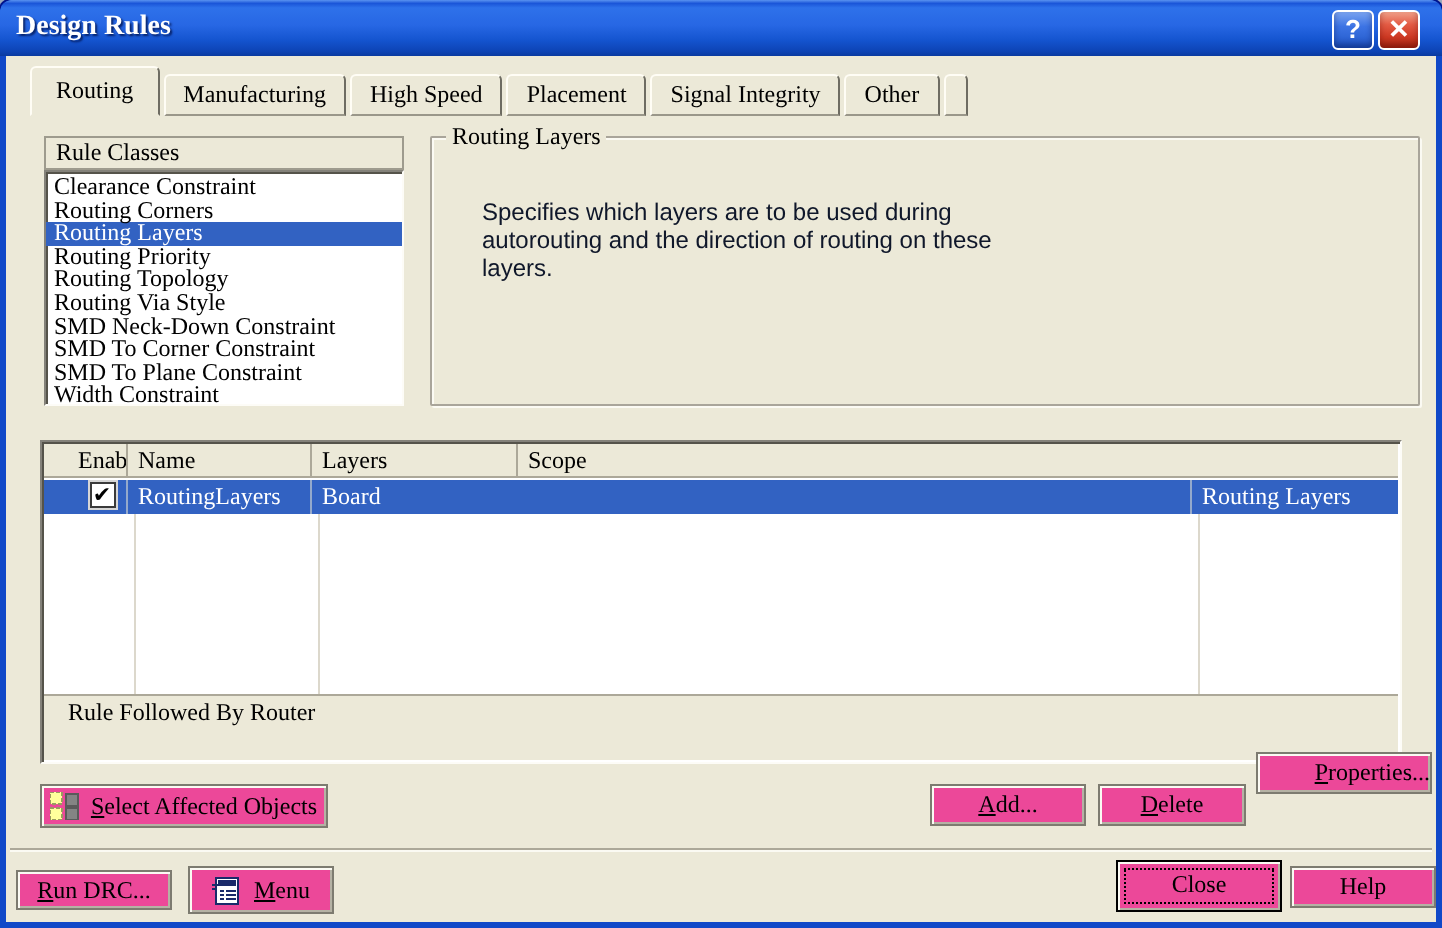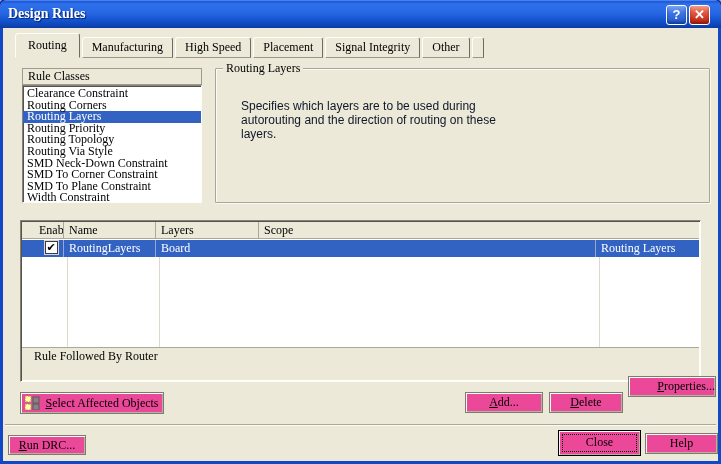--- a/index.html
+++ b/index.html
@@ -215,17 +215,32 @@
       </svg>
       <span><span></span><span class="key">S</span><span>elect Affected Objects</span></span>
     </div>
     <div class="btn btn-add"><span></span><span class="key">A</span><span>dd...</span></div>
     <div class="btn btn-delete"><span></span><span class="key">D</span><span>elete</span></div>
     <div class="btn btn-props"><span></span><span class="key">P</span><span>roperties...</span></div>
 
     <div class="bottom-divider"></div>
 
     <div class="btn btn-rundrc"><span></span><span class="key">R</span><span>un DRC...</span></div>
+    <div class="btn btn-menu">
+      <svg class="menu-icon" viewBox="0 0 15 15">
+        <rect x="2" y="1" width="11" height="13" fill="#fff" stroke="#1a2a6a"></rect>
+        <rect x="3" y="2" width="9" height="3" fill="#1a2a6a"></rect>
+        <rect x="4" y="7" width="2" height="1" fill="#1a2a6a"></rect>
+        <rect x="7" y="7" width="5" height="1" fill="#1a2a6a"></rect>
+        <rect x="4" y="9" width="2" height="1" fill="#1a2a6a"></rect>
+        <rect x="7" y="9" width="5" height="1" fill="#1a2a6a"></rect>
+        <rect x="4" y="11" width="2" height="1" fill="#1a2a6a"></rect>
+        <rect x="7" y="11" width="5" height="1" fill="#1a2a6a"></rect>
+        <rect x="0" y="4" width="3" height="1" fill="#1a2a6a"></rect>
+        <rect x="0" y="6" width="2" height="1" fill="#1a2a6a"></rect>
+      </svg>
+      <span><span></span><span class="key">M</span><span>enu</span></span>
+    </div>
     <div class="btn btn-close">Close</div>
     <div class="btn btn-help">Help</div>
 
   </div>
 </div>
 
 </body></html>

